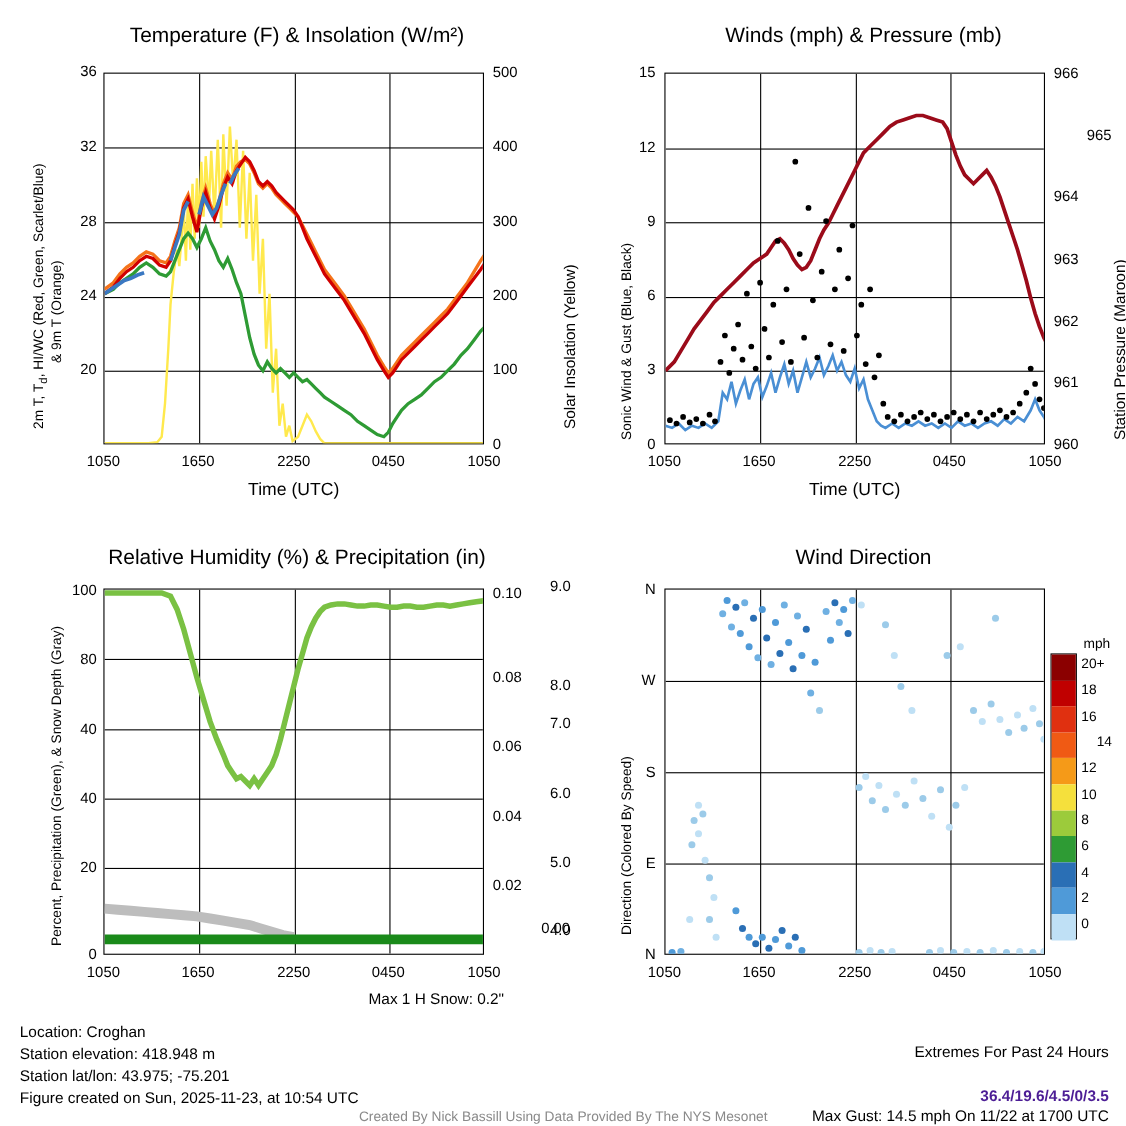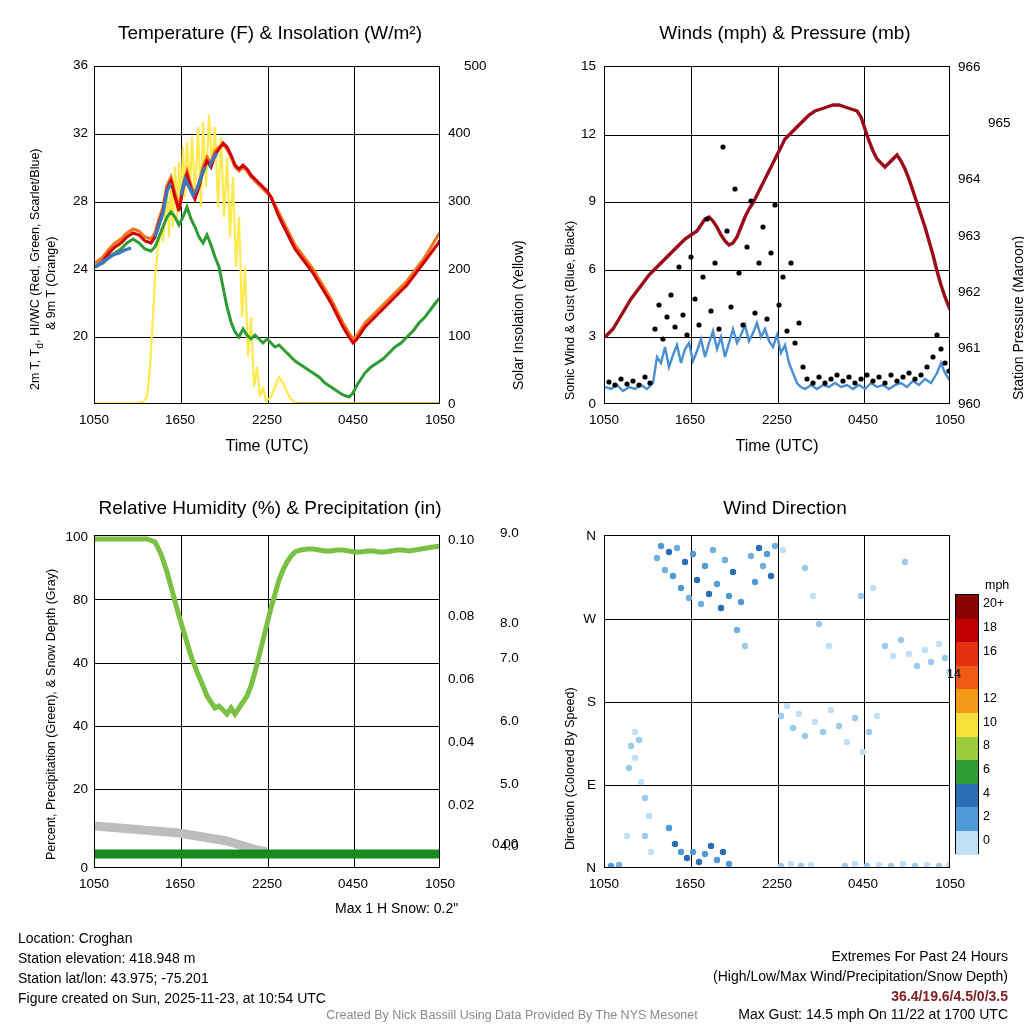--- a/index.html
+++ b/index.html
@@ -16,21 +16,21 @@
   .tick-x{position:absolute;font-size:13.5px;text-align:center;white-space:nowrap;}
   .tick-yl{position:absolute;font-size:13.5px;text-align:right;white-space:nowrap;}
   .tick-yr{position:absolute;font-size:13.5px;text-align:left;white-space:nowrap;}
   .xtitle{position:absolute;font-size:16px;text-align:center;white-space:nowrap;}
   svg{position:absolute;left:0;top:0;overflow:visible;}
   .footer{position:absolute;font-size:14px;white-space:nowrap;}
   .footer-r{position:absolute;font-size:14px;white-space:nowrap;text-align:left;}
   .credit{position:absolute;font-size:12.5px;color:#8a8a8a;text-align:center;width:100%;}
   .legend-label{position:absolute;font-size:12.5px;}
   .legend-title{position:absolute;font-size:12.5px;}
-  .red{color:#7f1d1d;font-weight:bold;}
+  .red{color:#4c1d95;font-weight:bold;}
 </style>
 </head>
 <body>
 
 <div class="page">
 
   <div class="panel">
     <div class="ptitle" style="left:60px;top:22px;width:420px;">Temperature (F) &amp; Insolation (W/m²)</div>
 
     <div class="ylab-left" style="left:28px;top:390px;">2m T, T<sub>d</sub>, HI/WC (Red, Green, Scarlet/Blue)</div>
@@ -68,21 +68,21 @@
     <div class="tick-yl" style="left:44px;top:261px;width:44px;">24</div>
     <div class="tick-yl" style="left:44px;top:193px;width:44px;">28</div>
     <div class="tick-yl" style="left:44px;top:125px;width:44px;">32</div>
     <div class="tick-yl" style="left:44px;top:57px;width:44px;">36</div>
 
     <div class="tick-yr" style="left:448px;top:396px;">0</div>
     <div class="tick-yr" style="left:448px;top:328px;">100</div>
     <div class="tick-yr" style="left:448px;top:261px;">200</div>
     <div class="tick-yr" style="left:448px;top:193px;">300</div>
     <div class="tick-yr" style="left:448px;top:125px;">400</div>
-    <div class="tick-yr" style="left:464px;top:58px;">500</div>
+    <div class="tick-yr" style="left:448px;top:58px;">500</div>
 
     <div class="tick-x" style="left:64px;top:412px;width:60px;">1050</div>
     <div class="tick-x" style="left:150px;top:412px;width:60px;">1650</div>
     <div class="tick-x" style="left:237px;top:412px;width:60px;">2250</div>
     <div class="tick-x" style="left:323px;top:412px;width:60px;">0450</div>
     <div class="tick-x" style="left:410px;top:412px;width:60px;">1050</div>
     <div class="xtitle" style="left:167px;top:437px;width:200px;">Time (UTC)</div>
   </div>
 
   <div class="panel">
@@ -405,34 +405,33 @@
       <div style="height:23.6px;background:#f5e03c;"></div>
       <div style="height:23.6px;background:#9ccb3b;"></div>
       <div style="height:23.6px;background:#2e9b34;"></div>
       <div style="height:23.6px;background:#2a6fb5;"></div>
       <div style="height:23.6px;background:#4f9ad8;"></div>
       <div style="height:23.6px;background:#bfe0f5;"></div>
     </div>
     <div class="legend-label" style="left:983px;top:596px;">20+</div>
     <div class="legend-label" style="left:983px;top:620px;">18</div>
     <div class="legend-label" style="left:983px;top:644px;">16</div>
-    <div class="legend-label" style="left:947px;top:667px;">14</div>
+    <div class="legend-label" style="left:997px;top:667px;">14</div>
     <div class="legend-label" style="left:983px;top:691px;">12</div>
     <div class="legend-label" style="left:983px;top:715px;">10</div>
     <div class="legend-label" style="left:983px;top:738px;">8</div>
     <div class="legend-label" style="left:983px;top:762px;">6</div>
     <div class="legend-label" style="left:983px;top:786px;">4</div>
     <div class="legend-label" style="left:983px;top:809px;">2</div>
     <div class="legend-label" style="left:983px;top:833px;">0</div>
   </div>
 
   <div class="footer" style="left:18px;top:930px;">Location: Croghan</div>
   <div class="footer" style="left:18px;top:950px;">Station elevation: 418.948 m</div>
   <div class="footer" style="left:18px;top:970px;">Station lat/lon: 43.975; -75.201</div>
   <div class="footer" style="left:18px;top:990px;">Figure created on Sun, 2025-11-23, at 10:54 UTC</div>
 
   <div class="footer-r" style="right:16px;top:948px;">Extremes For Past 24 Hours</div>
-  <div class="footer-r" style="right:16px;top:968px;">(High/Low/Max Wind/Precipitation/Snow Depth)</div>
   <div class="footer-r red" style="right:16px;top:988px;">36.4/19.6/4.5/0/3.5</div>
   <div class="footer-r" style="right:16px;top:1006px;">Max Gust: 14.5 mph On 11/22 at 1700 UTC</div>
 
   <div class="credit" style="left:0;top:1008px;">Created By Nick Bassill Using Data Provided By The NYS Mesonet</div>
 </div>
 
 </body></html>

